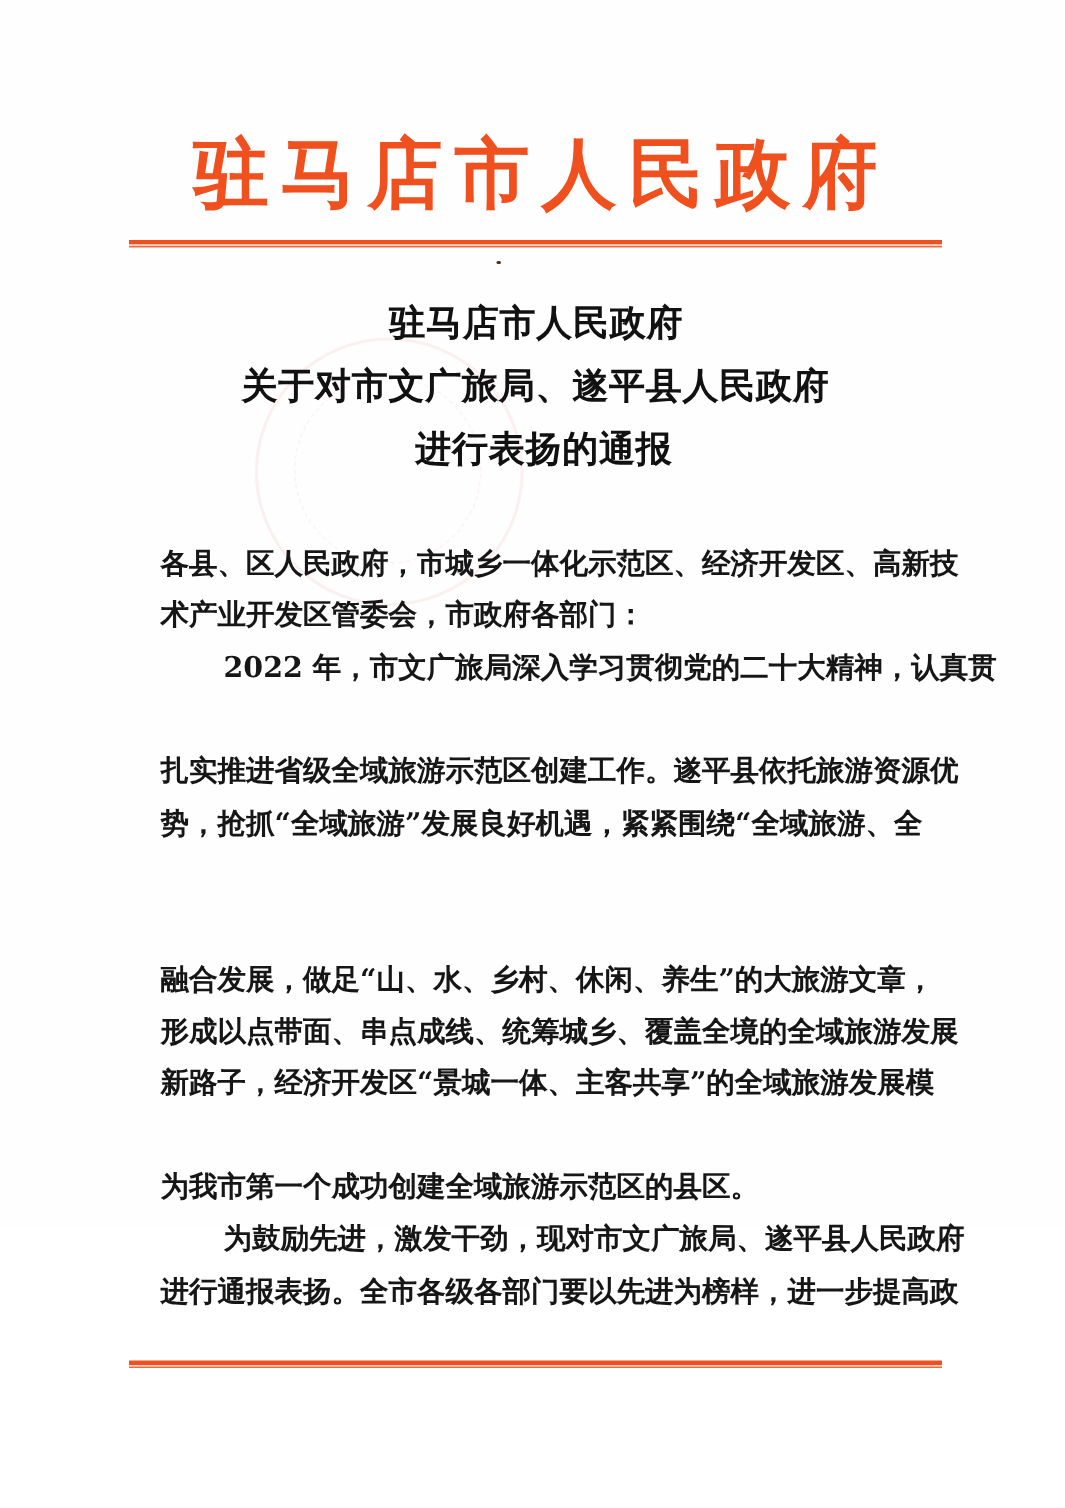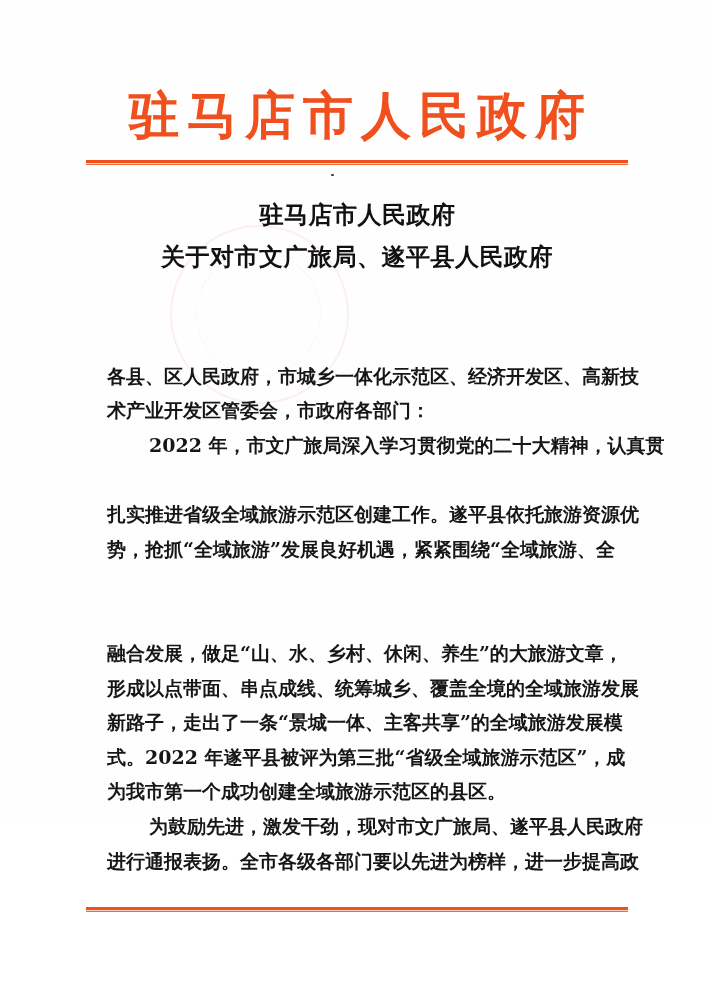--- a/index.html
+++ b/index.html
@@ -142,31 +142,31 @@
     <div class="thin"></div>
   </div>
   <div class="dot-mark" style="left:331px; top:174px;"></div>
 
   <div class="seal">
     <div class="seal-inner"></div>
   </div>
 
   <div class="title-line t1">驻马店市人民政府</div>
   <div class="title-line t2">关于对市文广旅局、遂平县人民政府</div>
+  <div class="title-line t3">进行表扬的通报</div>
 
   <div class="body-line" style="top:364px;">各县、区人民政府，市城乡一体化示范区、经济开发区、高新技</div>
   <div class="body-line last" style="top:398px;">术产业开发区管委会，市政府各部门：</div>
 
   <div class="body-line indent" style="top:433px;">2022 年，市文广旅局深入学习贯彻党的二十大精神，认真贯</div>
   <div class="body-line" style="top:502px;">扎实推进省级全域旅游示范区创建工作。遂平县依托旅游资源优</div>
   <div class="body-line" style="top:537px;">势，抢抓“全域旅游”发展良好机遇，紧紧围绕“全域旅游、全</div>
   <div class="body-line" style="top:641px;">融合发展，做足“山、水、乡村、休闲、养生”的大旅游文章，</div>
   <div class="body-line" style="top:676px;">形成以点带面、串点成线、统筹城乡、覆盖全境的全域旅游发展</div>
-  <div class="body-line" style="top:710px;">新路子，走出了一条“景城一体、主客共享”的全域旅游发展模</div>
-  <div class="body-line" style="top:745px;">式。2022 年遂平县被评为第三批“省级全域旅游示范区”，成</div>
+  <div class="body-line" style="top:710px;">新路子，经济开发区“景城一体、主客共享”的全域旅游发展模</div>
   <div class="body-line last" style="top:779px;">为我市第一个成功创建全域旅游示范区的县区。</div>
 
   <div class="body-line indent" style="top:814px;">为鼓励先进，激发干劲，现对市文广旅局、遂平县人民政府</div>
   <div class="body-line" style="top:849px;">进行通报表扬。全市各级各部门要以先进为榜样，进一步提高政</div>
 
   <div class="rule rule-bottom">
     <div class="thick"></div>
     <div class="gap"></div>
     <div class="thin"></div>
   </div>

